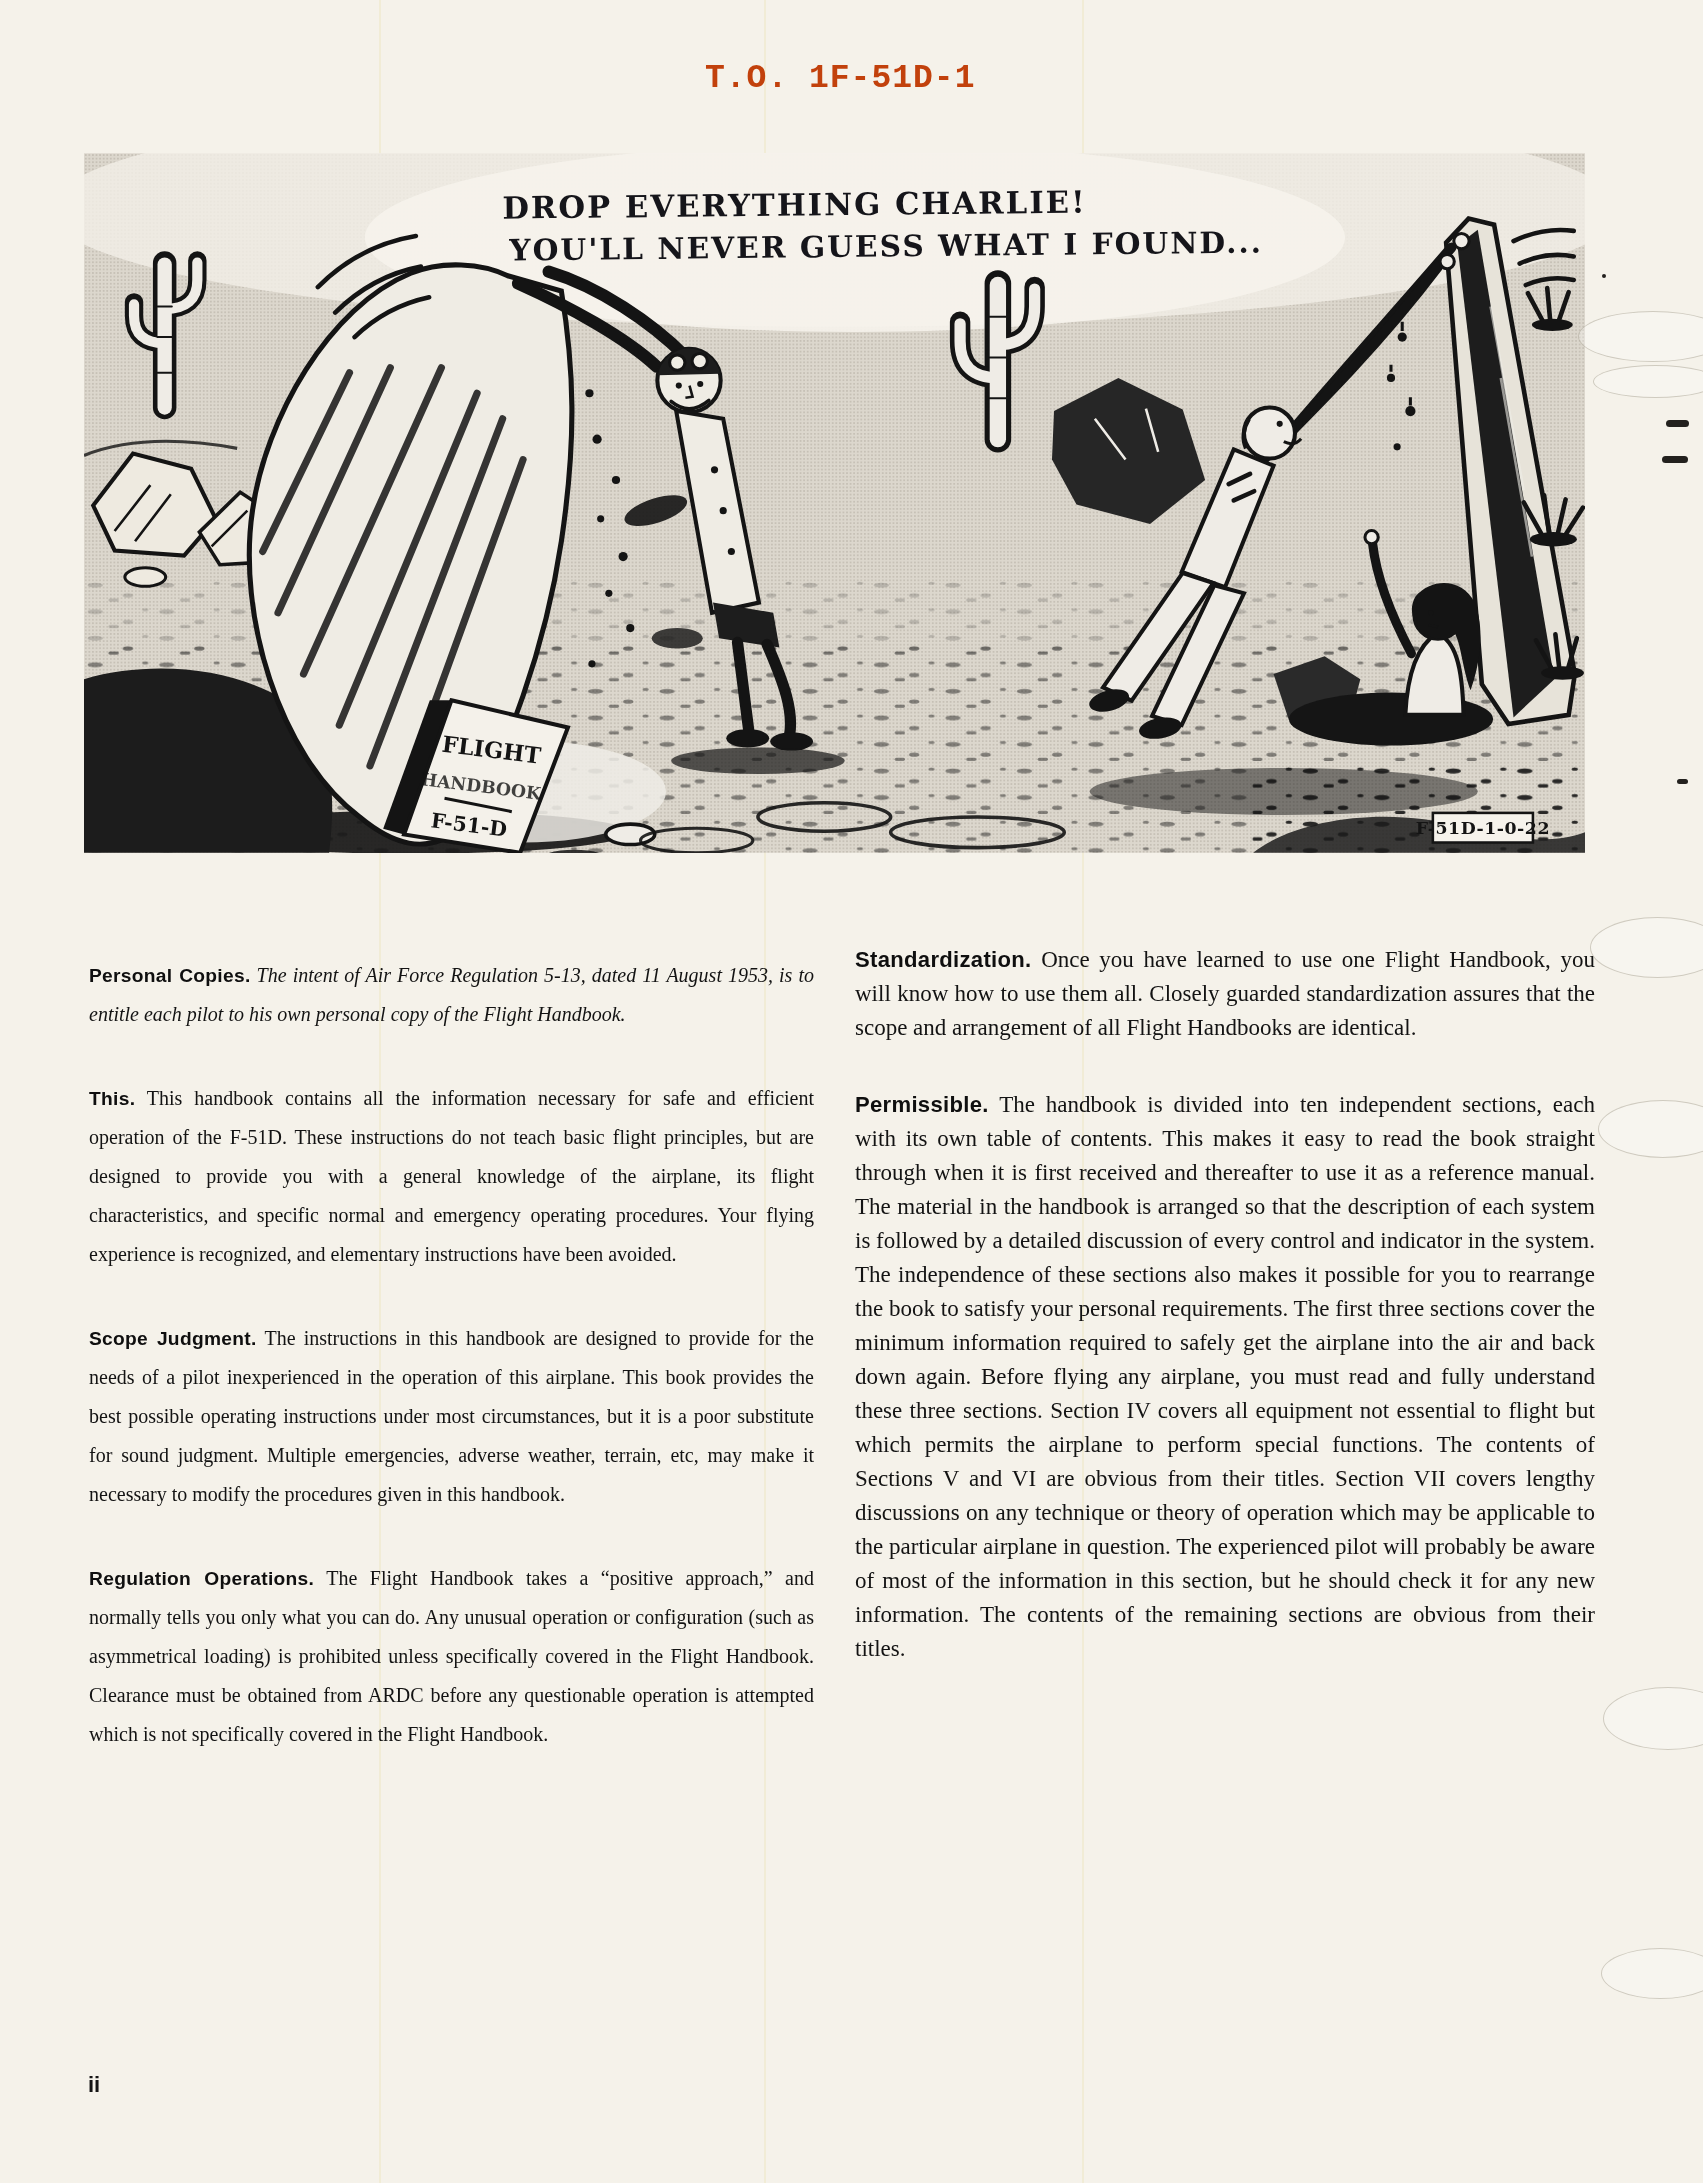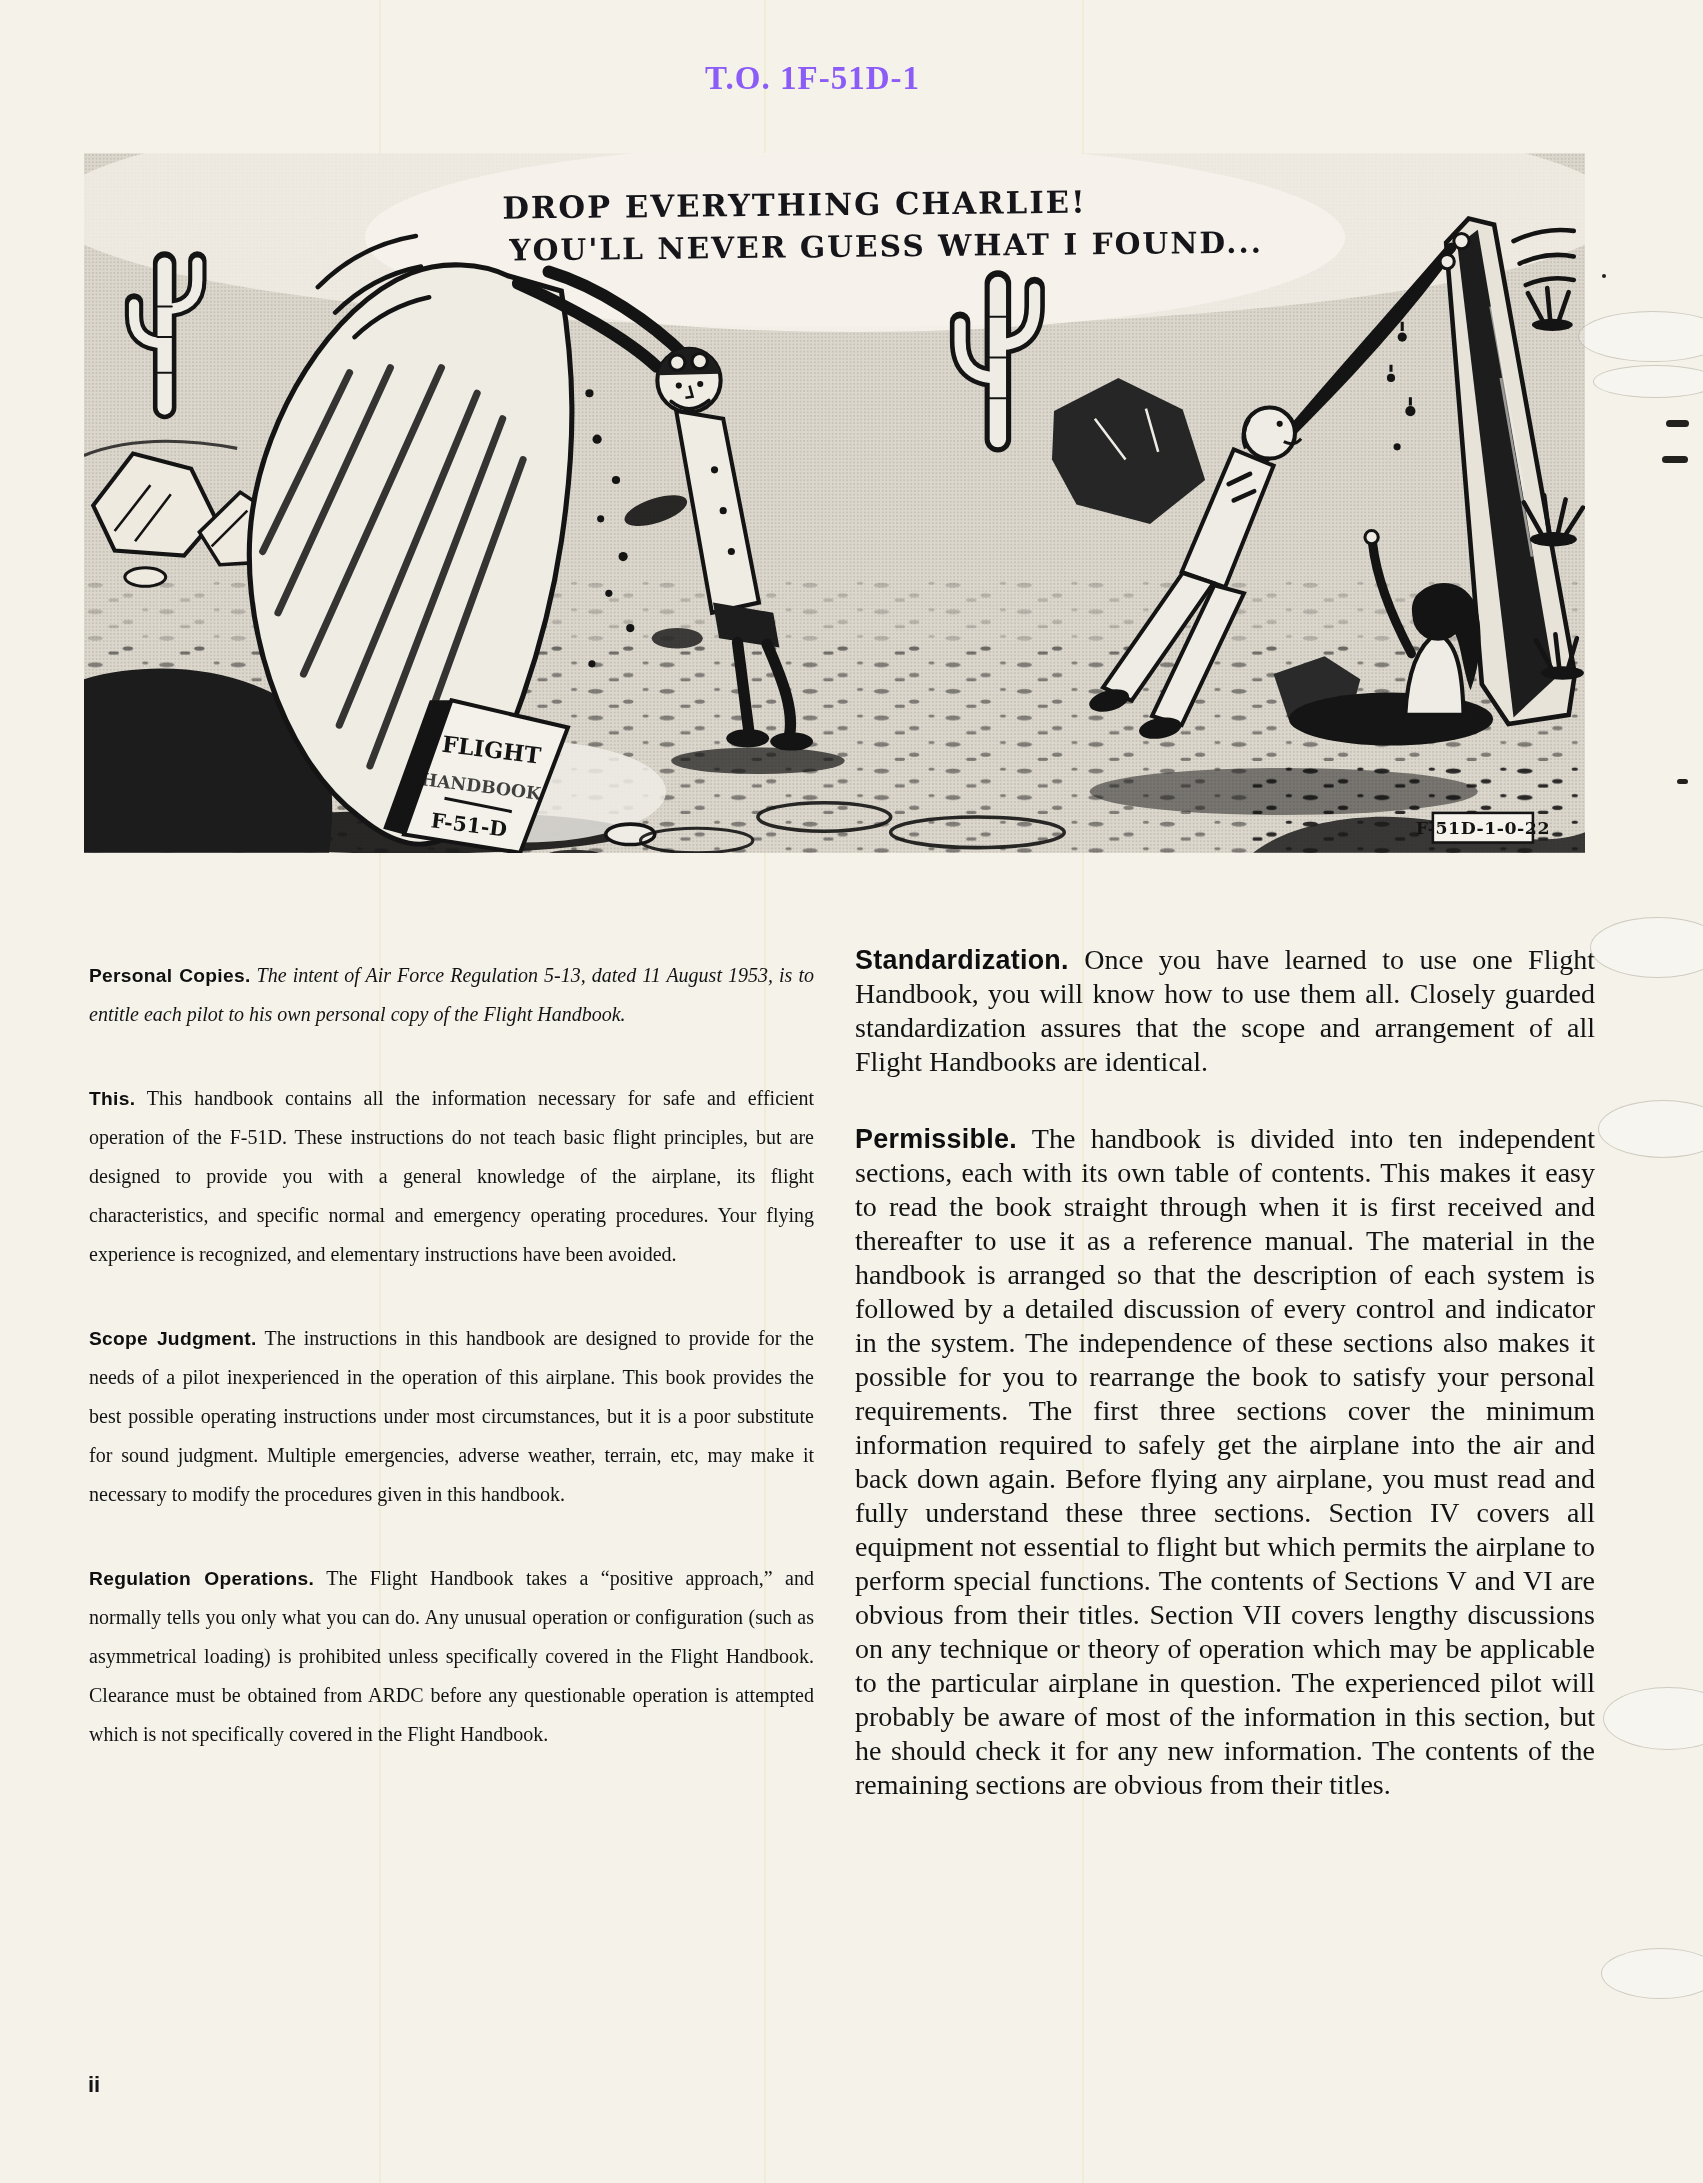--- a/index.html
+++ b/index.html
@@ -4,27 +4,27 @@
 <style>
   html,body{margin:0;padding:0;background:#888;}
   .page{
     position:relative;width:1703px;height:2183px;margin:0 auto;
     background:#f5f2ea;overflow:hidden;
     font-family:"Liberation Serif",serif;color:#141414;
   }
   .scan-streak{position:absolute;top:0;width:2px;height:100%;background:#e3cf6e;opacity:.16;}
   .doc-header{
     position:absolute;left:705px;top:60px;
-    font-family:Liberation Serif, serif;font-weight:bold;
-    font-size:33px;letter-spacing:1px;color:#8b5cf6;
+    font-family:Liberation Mono, monospace;font-weight:bold;
+    font-size:33px;letter-spacing:1px;color:#c2410c;
   }
   .cartoon{position:absolute;left:84px;top:153px;width:1501px;height:700px;}
   .col{position:absolute;text-align:justify;color:#131313;}
   .col-left{left:89px;top:956px;width:725px;font-size:20px;line-height:39px;}
-  .col-right{left:855px;top:943px;width:740px;font-size:28px;line-height:34px;}
+  .col-right{left:855px;top:943px;width:740px;font-size:23px;line-height:34px;}
   .para{margin:0 0 45px 0;}
   .col-right .para{margin-bottom:43px;}
   .lead{
     font-family:"Liberation Sans",sans-serif;font-weight:bold;
     font-size:0.96em;letter-spacing:0.3px;color:#0f0f0f;
   }
   .body-italic{font-style:italic;}
   .page-num{
     position:absolute;left:88px;top:2072px;
     font-family:"Liberation Sans",sans-serif;font-weight:bold;font-size:22px;

